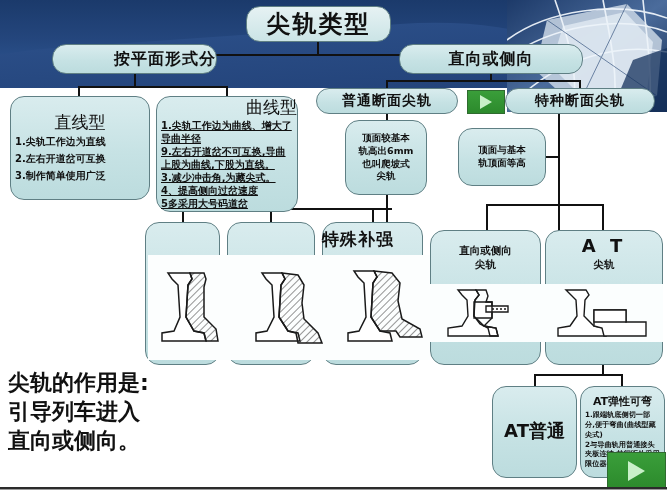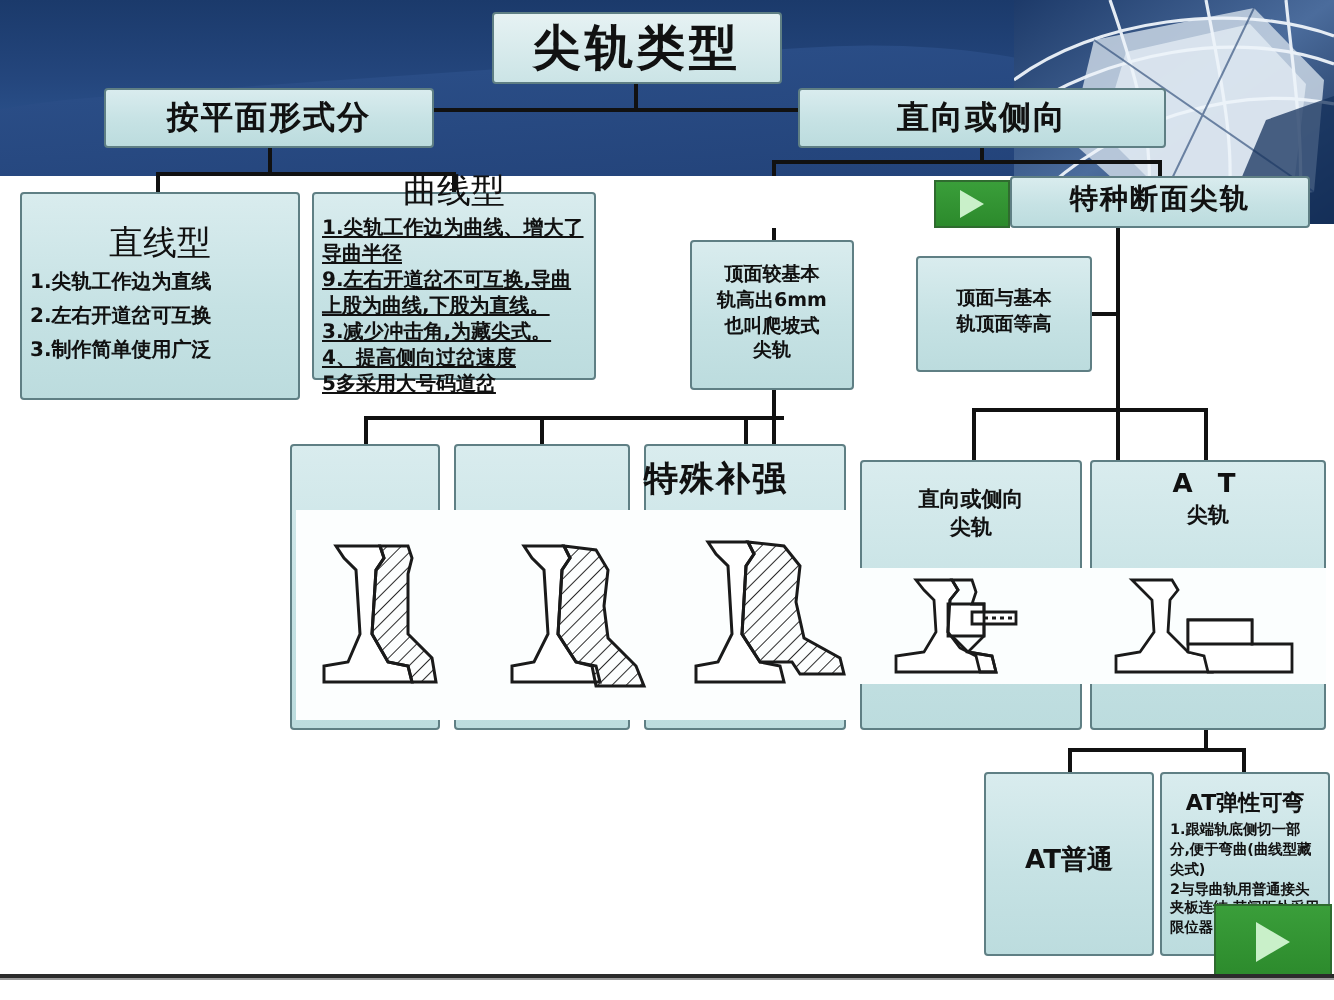--- a/index.html
+++ b/index.html
@@ -46,53 +46,53 @@
 
   
   .ln{position:absolute;background:#111111;}
   .lnh{height:2px;}
   .lnv{width:2px;}
 
   
   .node{
     position:absolute;box-sizing:border-box;
     border:1.4px solid #5f7f84;
-    border-radius:2px;
+    border-radius:14px;
     background:linear-gradient(180deg,#d9ecee 0%,#c6e2e4 55%,#bcdcde 100%);
     color:#111;
     text-align:center;
     display:flex;flex-direction:column;justify-content:center;align-items:center;
   }
   .node.title-node{
     background:linear-gradient(180deg,#e6f2f3 0%,#cbe4e6 100%);
   }
   .t-title{font-size:24px;font-weight:bold;letter-spacing:2px;line-height:1.1;}
   .t-lvl1{font-size:16px;font-weight:bold;letter-spacing:1px;line-height:1.1;}
   .t-lvl2{font-size:14px;font-weight:bold;letter-spacing:1px;line-height:1.1;}
   .t-head{font-size:17px;font-weight:normal;line-height:1.15;margin-bottom:2px;}
-  .t-head-sm{font-size:13px;font-weight:bold;line-height:1.2;}
+  .t-head-sm{font-size:18px;font-weight:bold;line-height:1.2;}
 
   .body-list{
     font-size:10px;line-height:1.32;text-align:left;
     width:100%;box-sizing:border-box;padding:0 4px;font-weight:bold;
   }
   .body-list.tiny{font-size:10px;line-height:1.3;text-decoration:underline;}
   .body-center{
     font-size:10.5px;line-height:1.36;text-align:center;font-weight:bold;
     width:100%;box-sizing:border-box;padding:0 3px;
   }
   .body-center.sm{font-size:9.5px;}
 
   
   #n-title{left:246px;top:6px;width:145px;height:36px;}
-  #n-plane{left:52px;top:44px;width:165px;height:30px;}
+  #n-plane{left:52px;top:44px;width:165px;height:30px;align-items:flex-end;}
   #n-section{left:399px;top:44px;width:184px;height:30px;}
 
   #n-straight{left:10px;top:96px;width:140px;height:104px;}
-  #n-curve{left:156px;top:96px;width:142px;height:94px;}
+  #n-curve{left:156px;top:96px;width:142px;height:116px;align-items:flex-end;}
 
   #n-normal{left:316px;top:88px;width:142px;height:26px;}
   #n-normal-d{left:345px;top:120px;width:82px;height:75px;}
 
   #n-special{left:505px;top:88px;width:150px;height:26px;}
   #n-special-d{left:458px;top:128px;width:88px;height:58px;}
 
   .playbtn{
     position:absolute;border:1px solid #2f6b2f;
     background:linear-gradient(180deg,#3a9e3a 0%,#2c8a2c 100%);
@@ -235,20 +235,23 @@
     <div class="t-head">曲线型</div>
     <div class="body-list tiny">
       <div>1.尖轨工作边为曲线、增大了导曲半径</div>
       <div>9.左右开道岔不可互换,导曲上股为曲线,下股为直线。</div>
       <div>3.减少冲击角,为藏尖式。</div>
       <div>4、提高侧向过岔速度</div>
       <div>5多采用大号码道岔</div>
     </div>
   </div>
 
+  <div class="node" id="n-normal">
+    <div class="t-lvl2">普通断面尖轨</div>
+  </div>
   <div class="node" id="n-normal-d">
     <div class="body-center sm">
       <div>顶面较基本</div>
       <div>轨高出6mm</div>
       <div>也叫爬坡式</div>
       <div>尖轨</div>
     </div>
   </div>
 
   <div class="playbtn" id="play-1">
@@ -337,17 +340,22 @@
     <div class="body-list" style="font-size:7.2px;line-height:1.35;">
       <div>1.跟端轨底侧切一部分,便于弯曲(曲线型藏尖式)</div>
       <div>2与导曲轨用普通接头夹板连结,其间距处采用限位器。</div>
     </div>
   </div>
 
   <div class="playbtn" id="play-2">
     <div class="tri"></div>
   </div>
 
+  <div id="caption">
+    <div>尖轨的作用是:</div>
+    <div>引导列车进入</div>
+    <div>直向或侧向。</div>
+  </div>
 
   <div class="bg-bottomline"></div>
   <div class="bg-bottomline2"></div>
 
 </div>
 
 </body></html>

